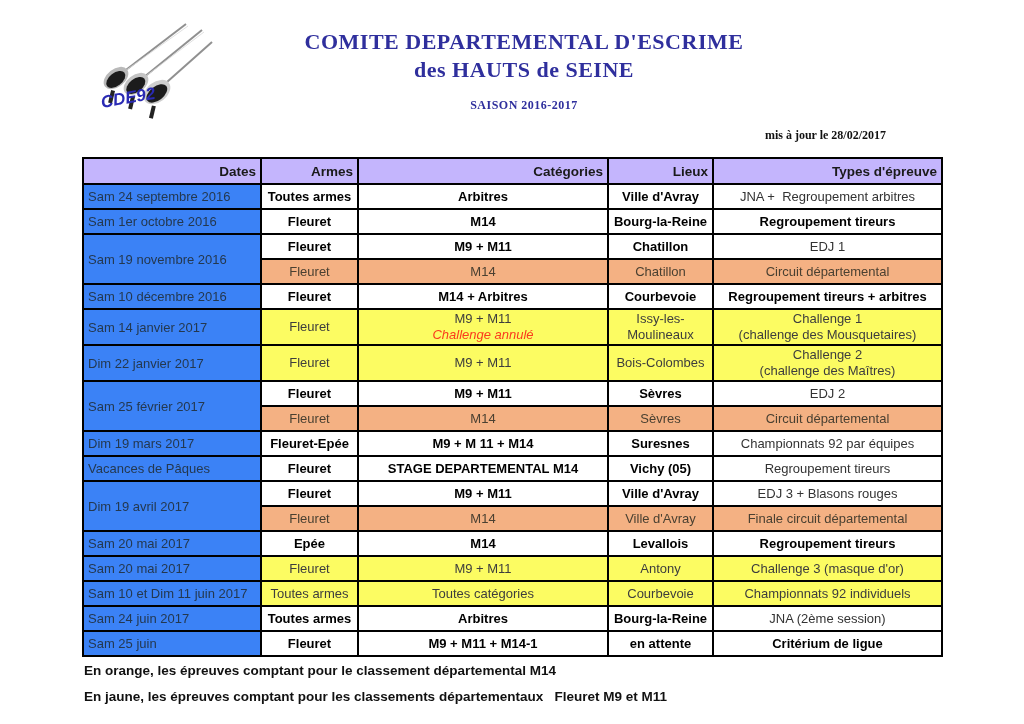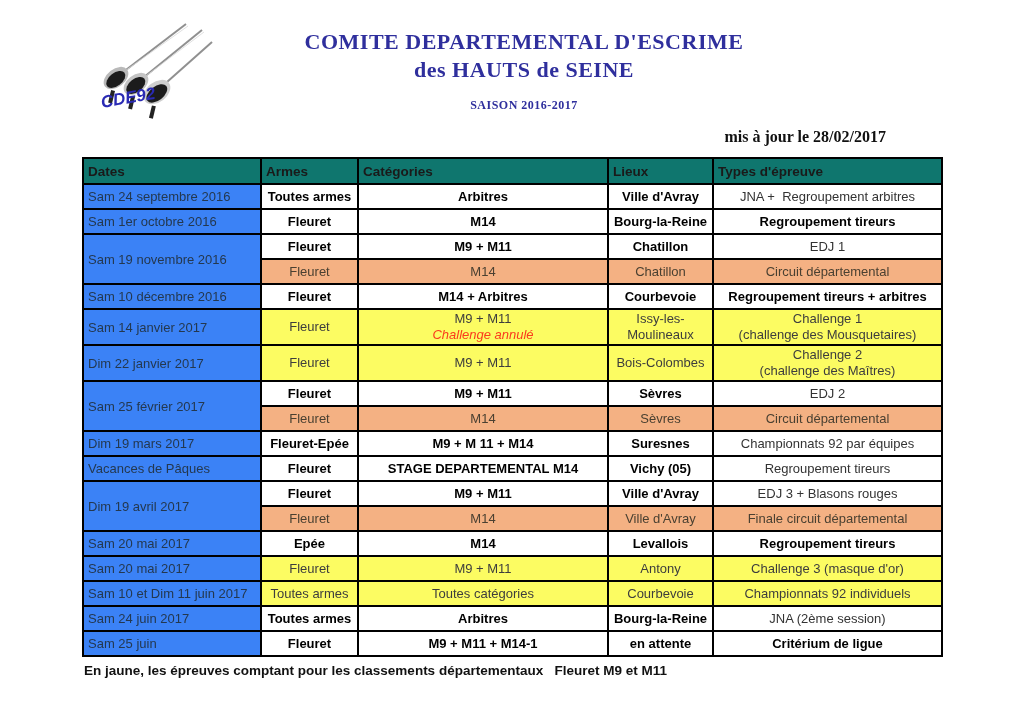--- a/index.html
+++ b/index.html
@@ -19,40 +19,40 @@
     color:#2f2f9d;letter-spacing:.5px;
   }
   .season{
     font-family:"Liberation Serif", serif;
     font-weight:bold;font-size:12px;
     color:#2f2f9d;margin-top:14px;letter-spacing:.5px;
   }
   .updated{
     position:absolute;top:128px;right:138px;
     font-family:"Liberation Serif", serif;
-    font-weight:bold;font-size:16px;color:#111;
+    font-weight:bold;font-size:12px;color:#111;
   }
   
   table.schedule{
     position:absolute;left:82px;top:157px;width:859px;
     border-collapse:collapse;table-layout:fixed;
   }
   .schedule th,.schedule td{
     border:2px solid #000;
     padding:1px 4px;
     font-size:13px;
     vertical-align:middle;
     white-space:pre-wrap;
   }
   .schedule thead tr{height:26px;}
   .schedule tbody tr{height:25px;}
   .schedule th{
-    background:#0f766e;
+    background:#c4b5fd;
     font-weight:bold;color:#1a1a1a;
-    text-align:left;font-size:13.5px;
+    text-align:right;font-size:13.5px;
   }
   td.date-cell{
     background:#3b82f6;
     text-align:left;color:#24384f;
     font-weight:normal;
   }
   td.data-cell{text-align:center;color:#333;background:#fff;}
   td.data-cell.bold{font-weight:bold;color:#000;}
   td.data-cell.bg-orange{background:#f4b183;color:#4a4031;}
   td.data-cell.bg-yellow{background:#fcfc62;color:#3d3d3d;}
@@ -245,14 +245,15 @@
         <td class="date-cell" rowspan="1">Sam 25 juin</td>
         <td class="data-cell bg-white bold"><div class="cell-line">Fleuret</div></td>
         <td class="data-cell bg-white bold"><div class="cell-line">M9 + M11 + M14-1</div></td>
         <td class="data-cell bg-white bold"><div class="cell-line">en attente</div></td>
         <td class="data-cell bg-white bold"><div class="cell-line">Critérium de ligue</div></td>
       </tr>
     </tbody>
 </table>
 
 <div class="notes">
+  <div class="note">En orange, les épreuves comptant pour le classement départemental M14</div>
   <div class="note">En jaune, les épreuves comptant pour les classements départementaux   Fleuret M9 et M11</div>
 </div>
 
 </body></html>

